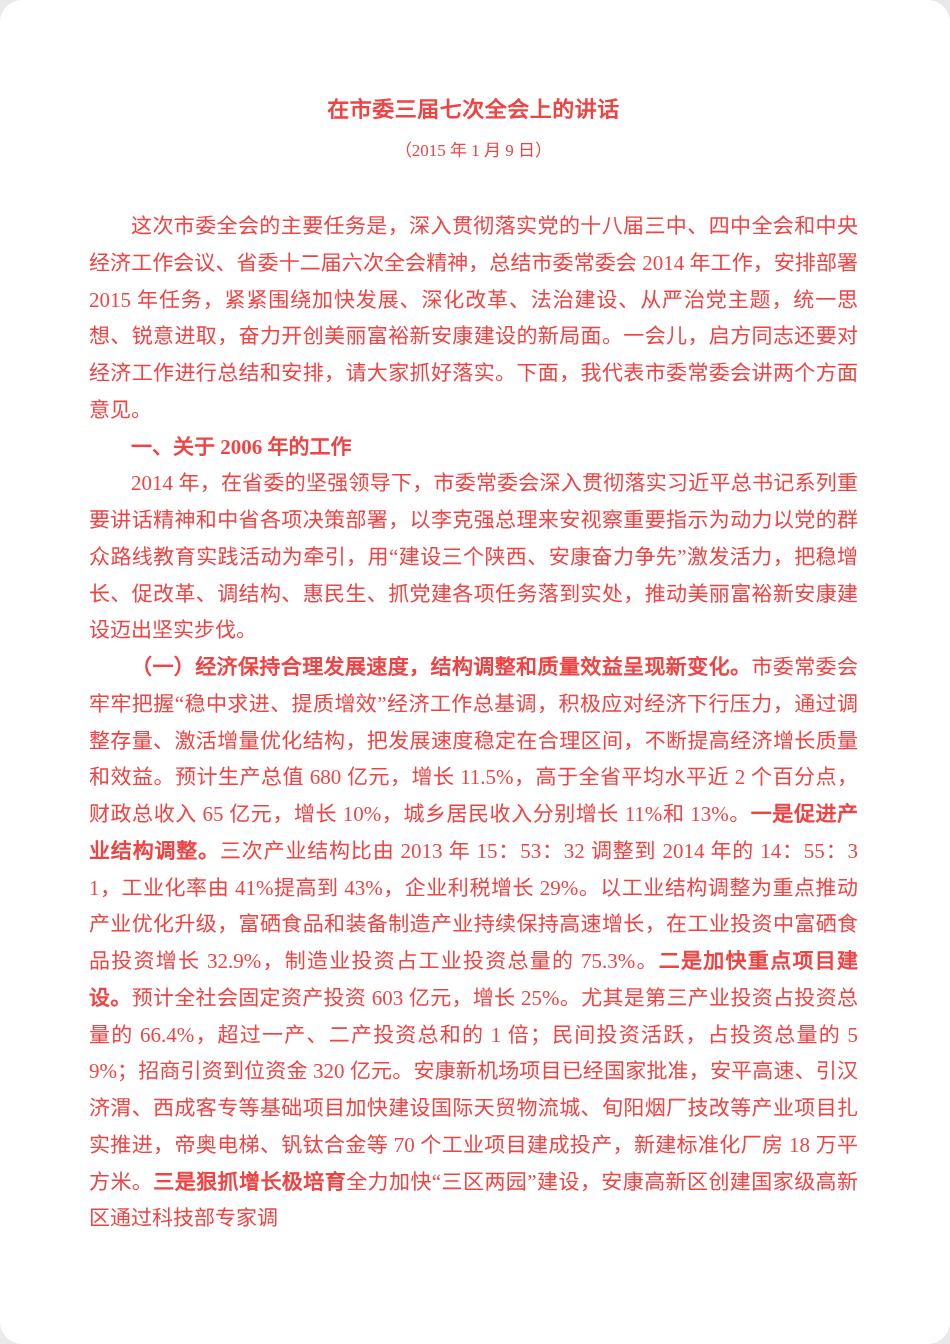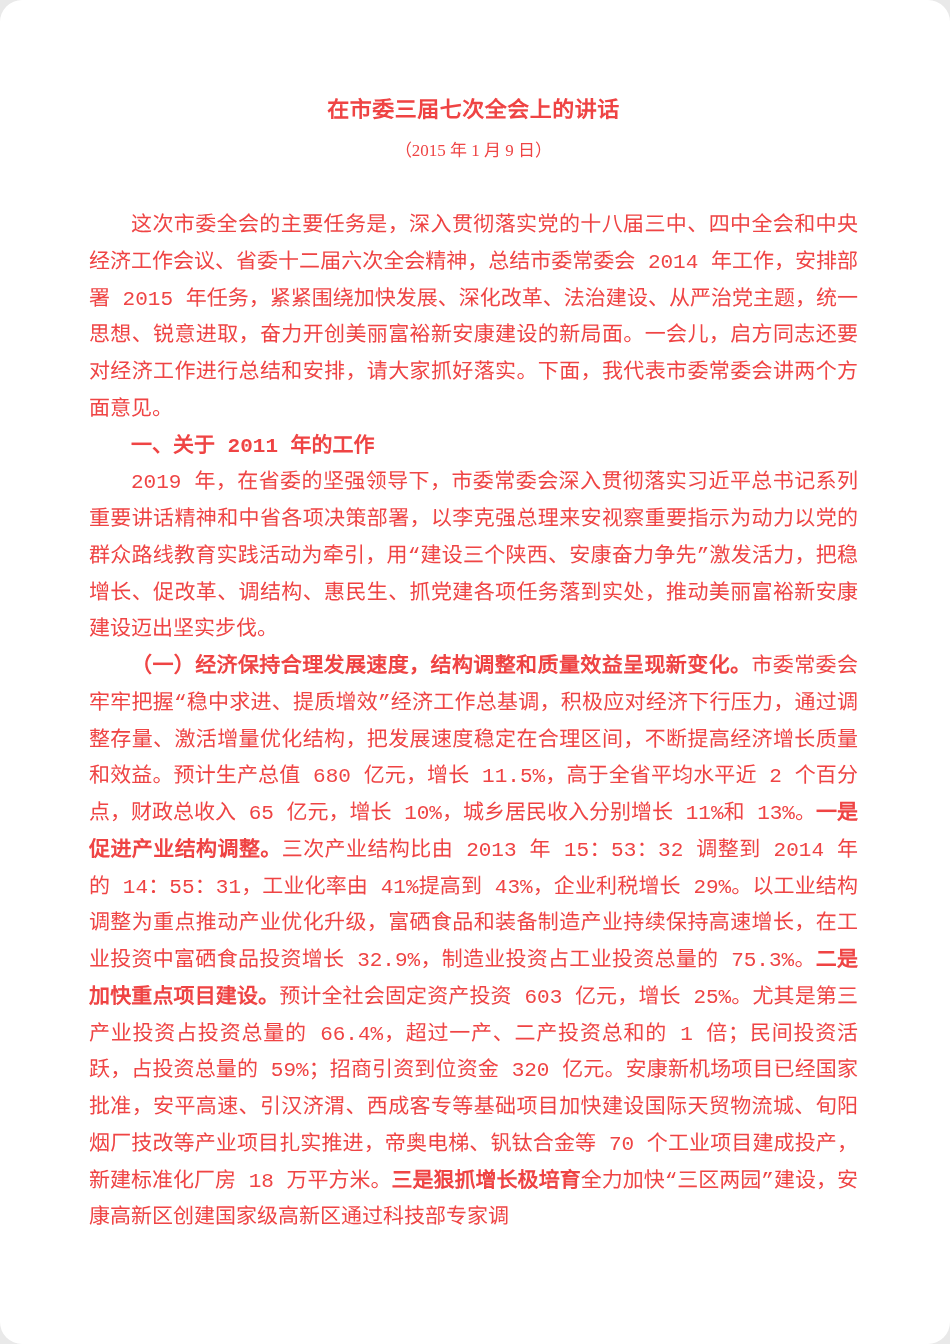--- a/index.html
+++ b/index.html
@@ -30,30 +30,29 @@
     font-size: 17px;
     line-height: 26px;
     margin-bottom: 44px;
   }
   .doc-body p {
     font-size: 21px;
     line-height: 36.75px;
     text-align: justify;
     text-indent: 2em;
     word-break: break-all;
-    font-family: Liberation Mono, monospace;
   }
   .doc-body p.heading { font-weight: bold; }
   .doc-body span.b { font-weight: bold; }
 </style>
 </head>
 <body>
 
 <div class="page">
   <h1 class="doc-title">在市委三届七次全会上的讲话</h1>
   <div class="doc-date">（2015 年 1 月 9 日）</div>
   <div class="doc-body" id="doc-body">
       <p><span>这次市委全会的主要任务是，深入贯彻落实党的十八届三中、四中全会和中央经济工作会议、省委十二届六次全会精神，总结市委常委会 2014 年工作，安排部署 2015 年任务，紧紧围绕加快发展、深化改革、法治建设、从严治党主题，统一思想、锐意进取，奋力开创美丽富裕新安康建设的新局面。一会儿，启方同志还要对经济工作进行总结和安排，请大家抓好落实。下面，我代表市委常委会讲两个方面意见。</span></p>
-      <p class="heading"><span class="b">一、关于 2011 年的工作</span></p>
-      <p><span>2019 年，在省委的坚强领导下，市委常委会深入贯彻落实习近平总书记系列重要讲话精神和中省各项决策部署，以李克强总理来安视察重要指示为动力以党的群众路线教育实践活动为牵引，用“建设三个陕西、安康奋力争先”激发活力，把稳增长、促改革、调结构、惠民生、抓党建各项任务落到实处，推动美丽富裕新安康建设迈出坚实步伐。</span></p>
+      <p class="heading"><span class="b">一、关于 2006 年的工作</span></p>
+      <p><span>2014 年，在省委的坚强领导下，市委常委会深入贯彻落实习近平总书记系列重要讲话精神和中省各项决策部署，以李克强总理来安视察重要指示为动力以党的群众路线教育实践活动为牵引，用“建设三个陕西、安康奋力争先”激发活力，把稳增长、促改革、调结构、惠民生、抓党建各项任务落到实处，推动美丽富裕新安康建设迈出坚实步伐。</span></p>
       <p><span class="b">（一）经济保持合理发展速度，结构调整和质量效益呈现新变化。</span><span>市委常委会牢牢把握“稳中求进、提质增效”经济工作总基调，积极应对经济下行压力，通过调整存量、激活增量优化结构，把发展速度稳定在合理区间，不断提高经济增长质量和效益。预计生产总值 680 亿元，增长 11.5%，高于全省平均水平近 2 个百分点，财政总收入 65 亿元，增长 10%，城乡居民收入分别增长 11%和 13%。</span><span class="b">一是促进产业结构调整。</span><span>三次产业结构比由 2013 年 15：53：32 调整到 2014 年的 14：55：31，工业化率由 41%提高到 43%，企业利税增长 29%。以工业结构调整为重点推动产业优化升级，富硒食品和装备制造产业持续保持高速增长，在工业投资中富硒食品投资增长 32.9%，制造业投资占工业投资总量的 75.3%。</span><span class="b">二是加快重点项目建设。</span><span>预计全社会固定资产投资 603 亿元，增长 25%。尤其是第三产业投资占投资总量的 66.4%，超过一产、二产投资总和的 1 倍；民间投资活跃，占投资总量的 59%；招商引资到位资金 320 亿元。安康新机场项目已经国家批准，安平高速、引汉济渭、西成客专等基础项目加快建设国际天贸物流城、旬阳烟厂技改等产业项目扎实推进，帝奥电梯、钒钛合金等 70 个工业项目建成投产，新建标准化厂房 18 万平方米。</span><span class="b">三是狠抓增长极培育</span><span>全力加快“三区两园”建设，安康高新区创建国家级高新区通过科技部专家调</span></p>
     </div>
 </div>
 
 </body></html>

